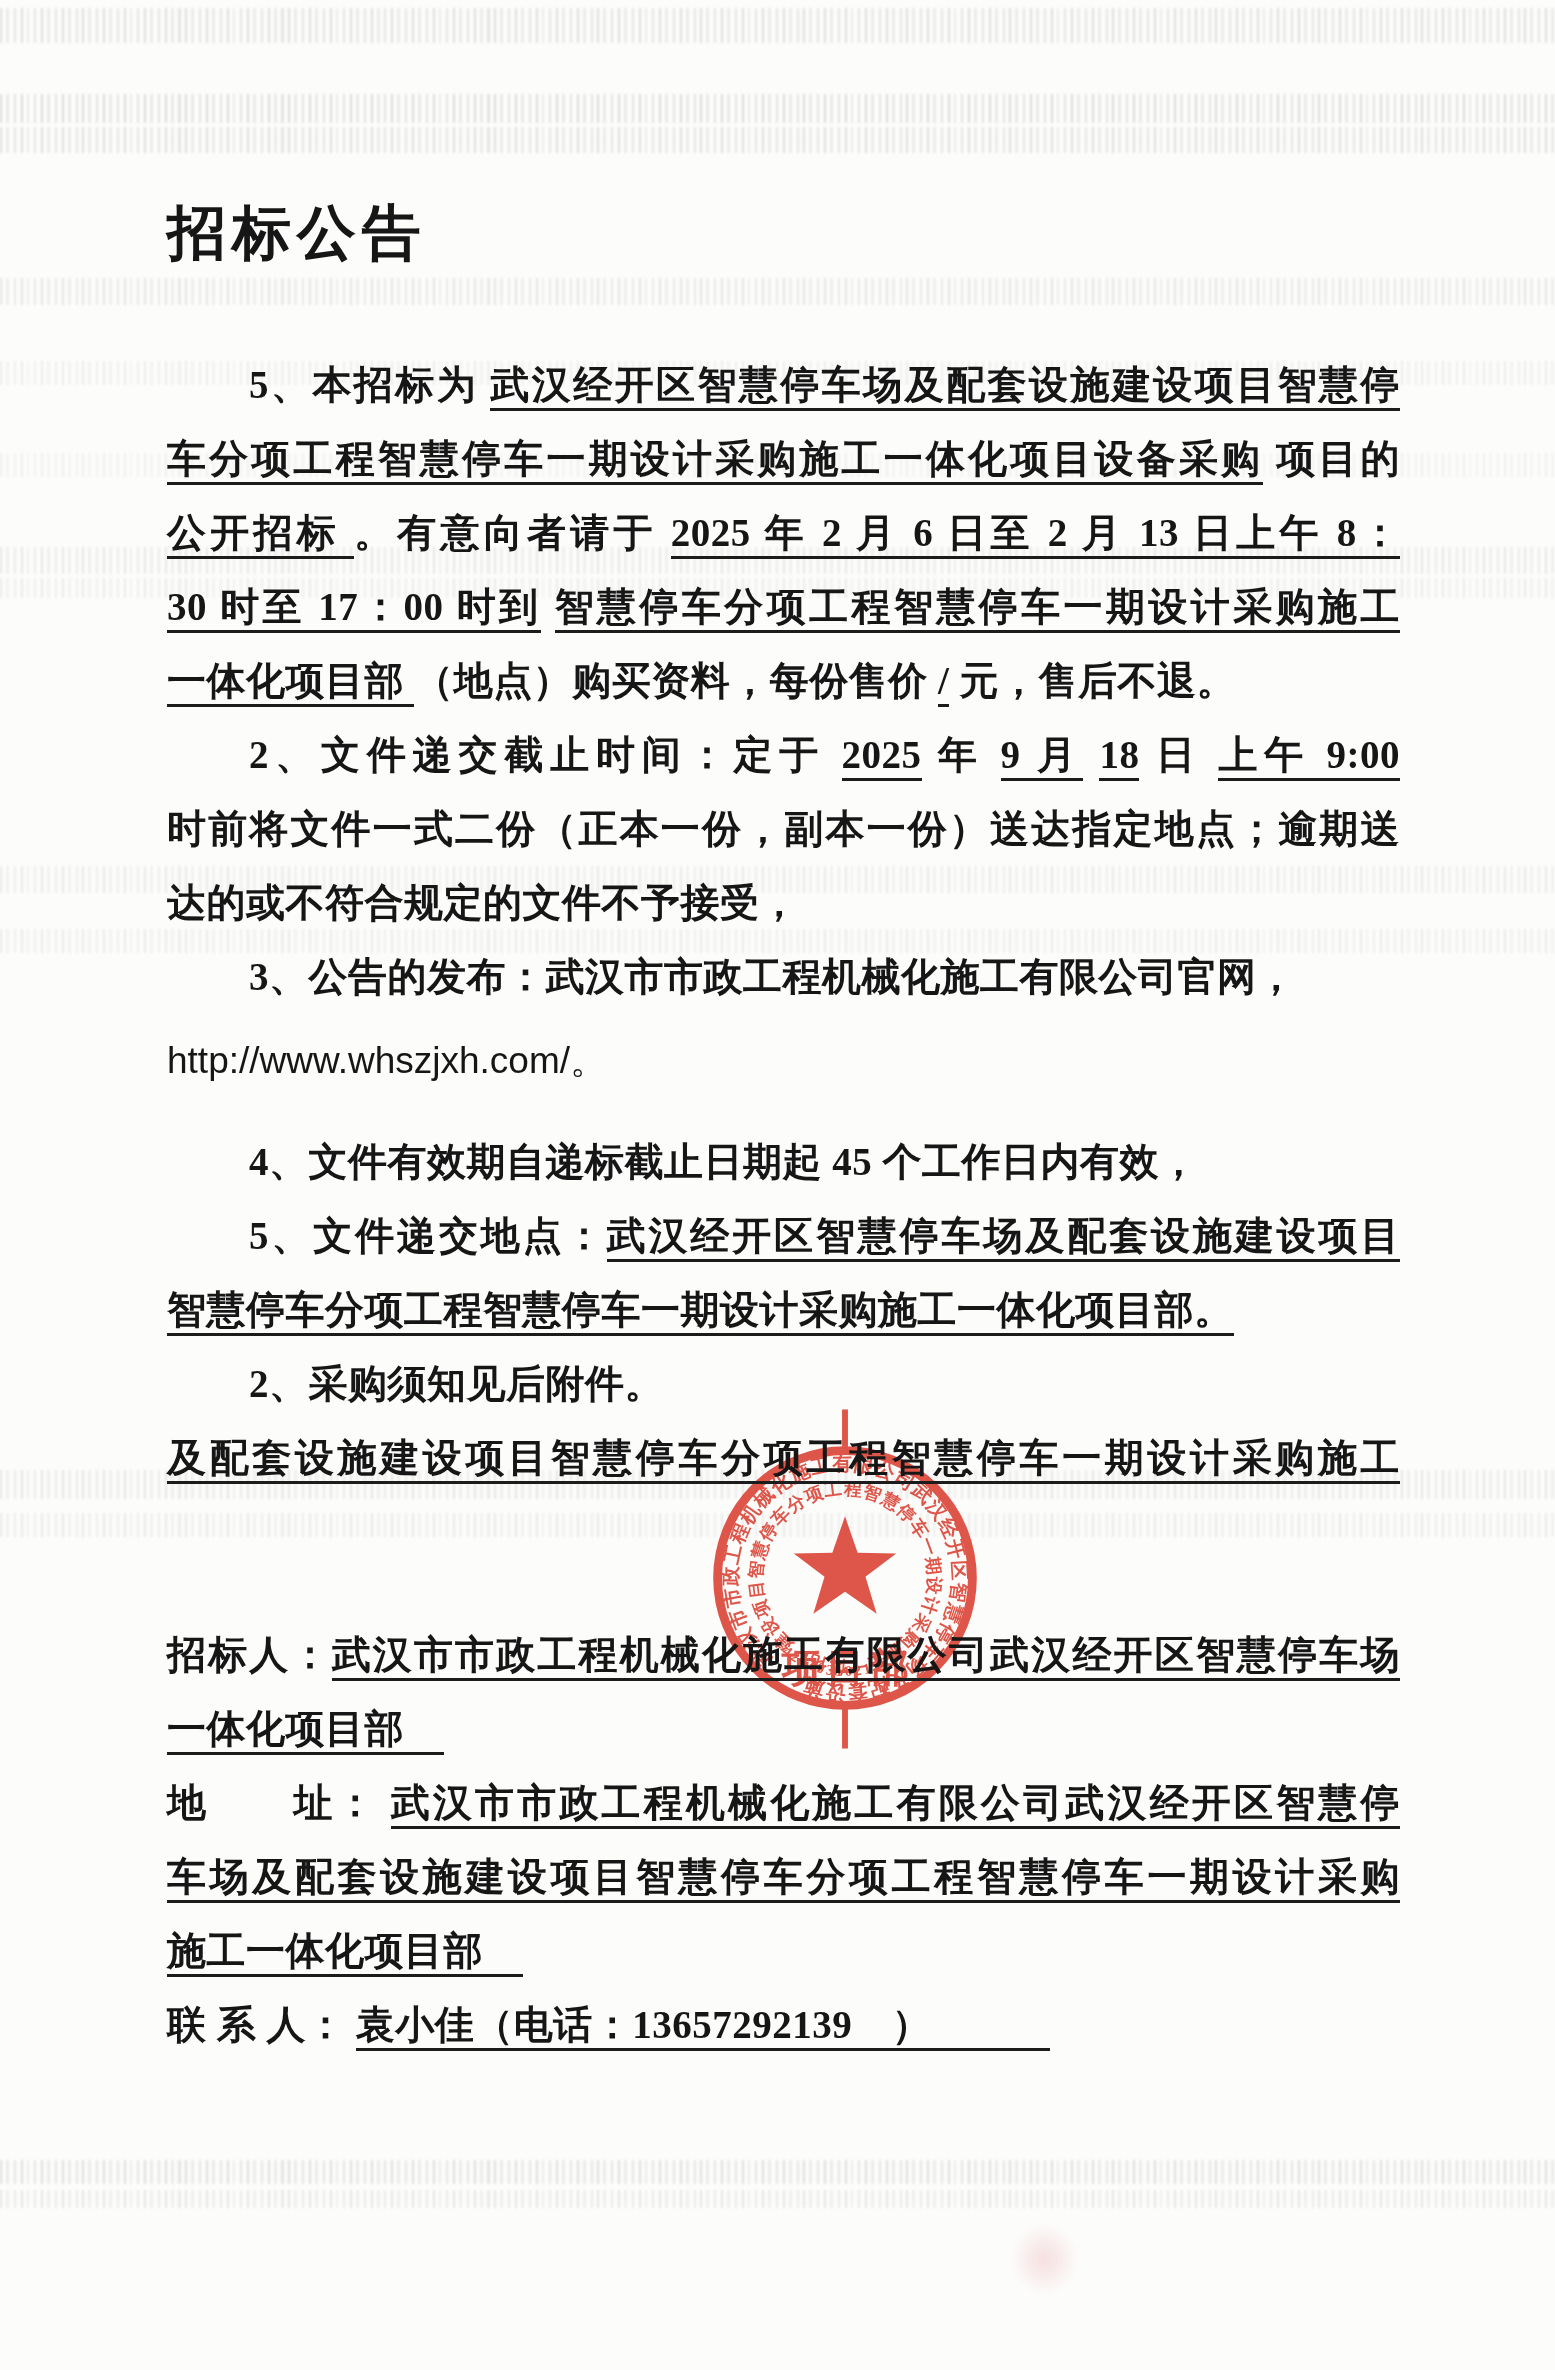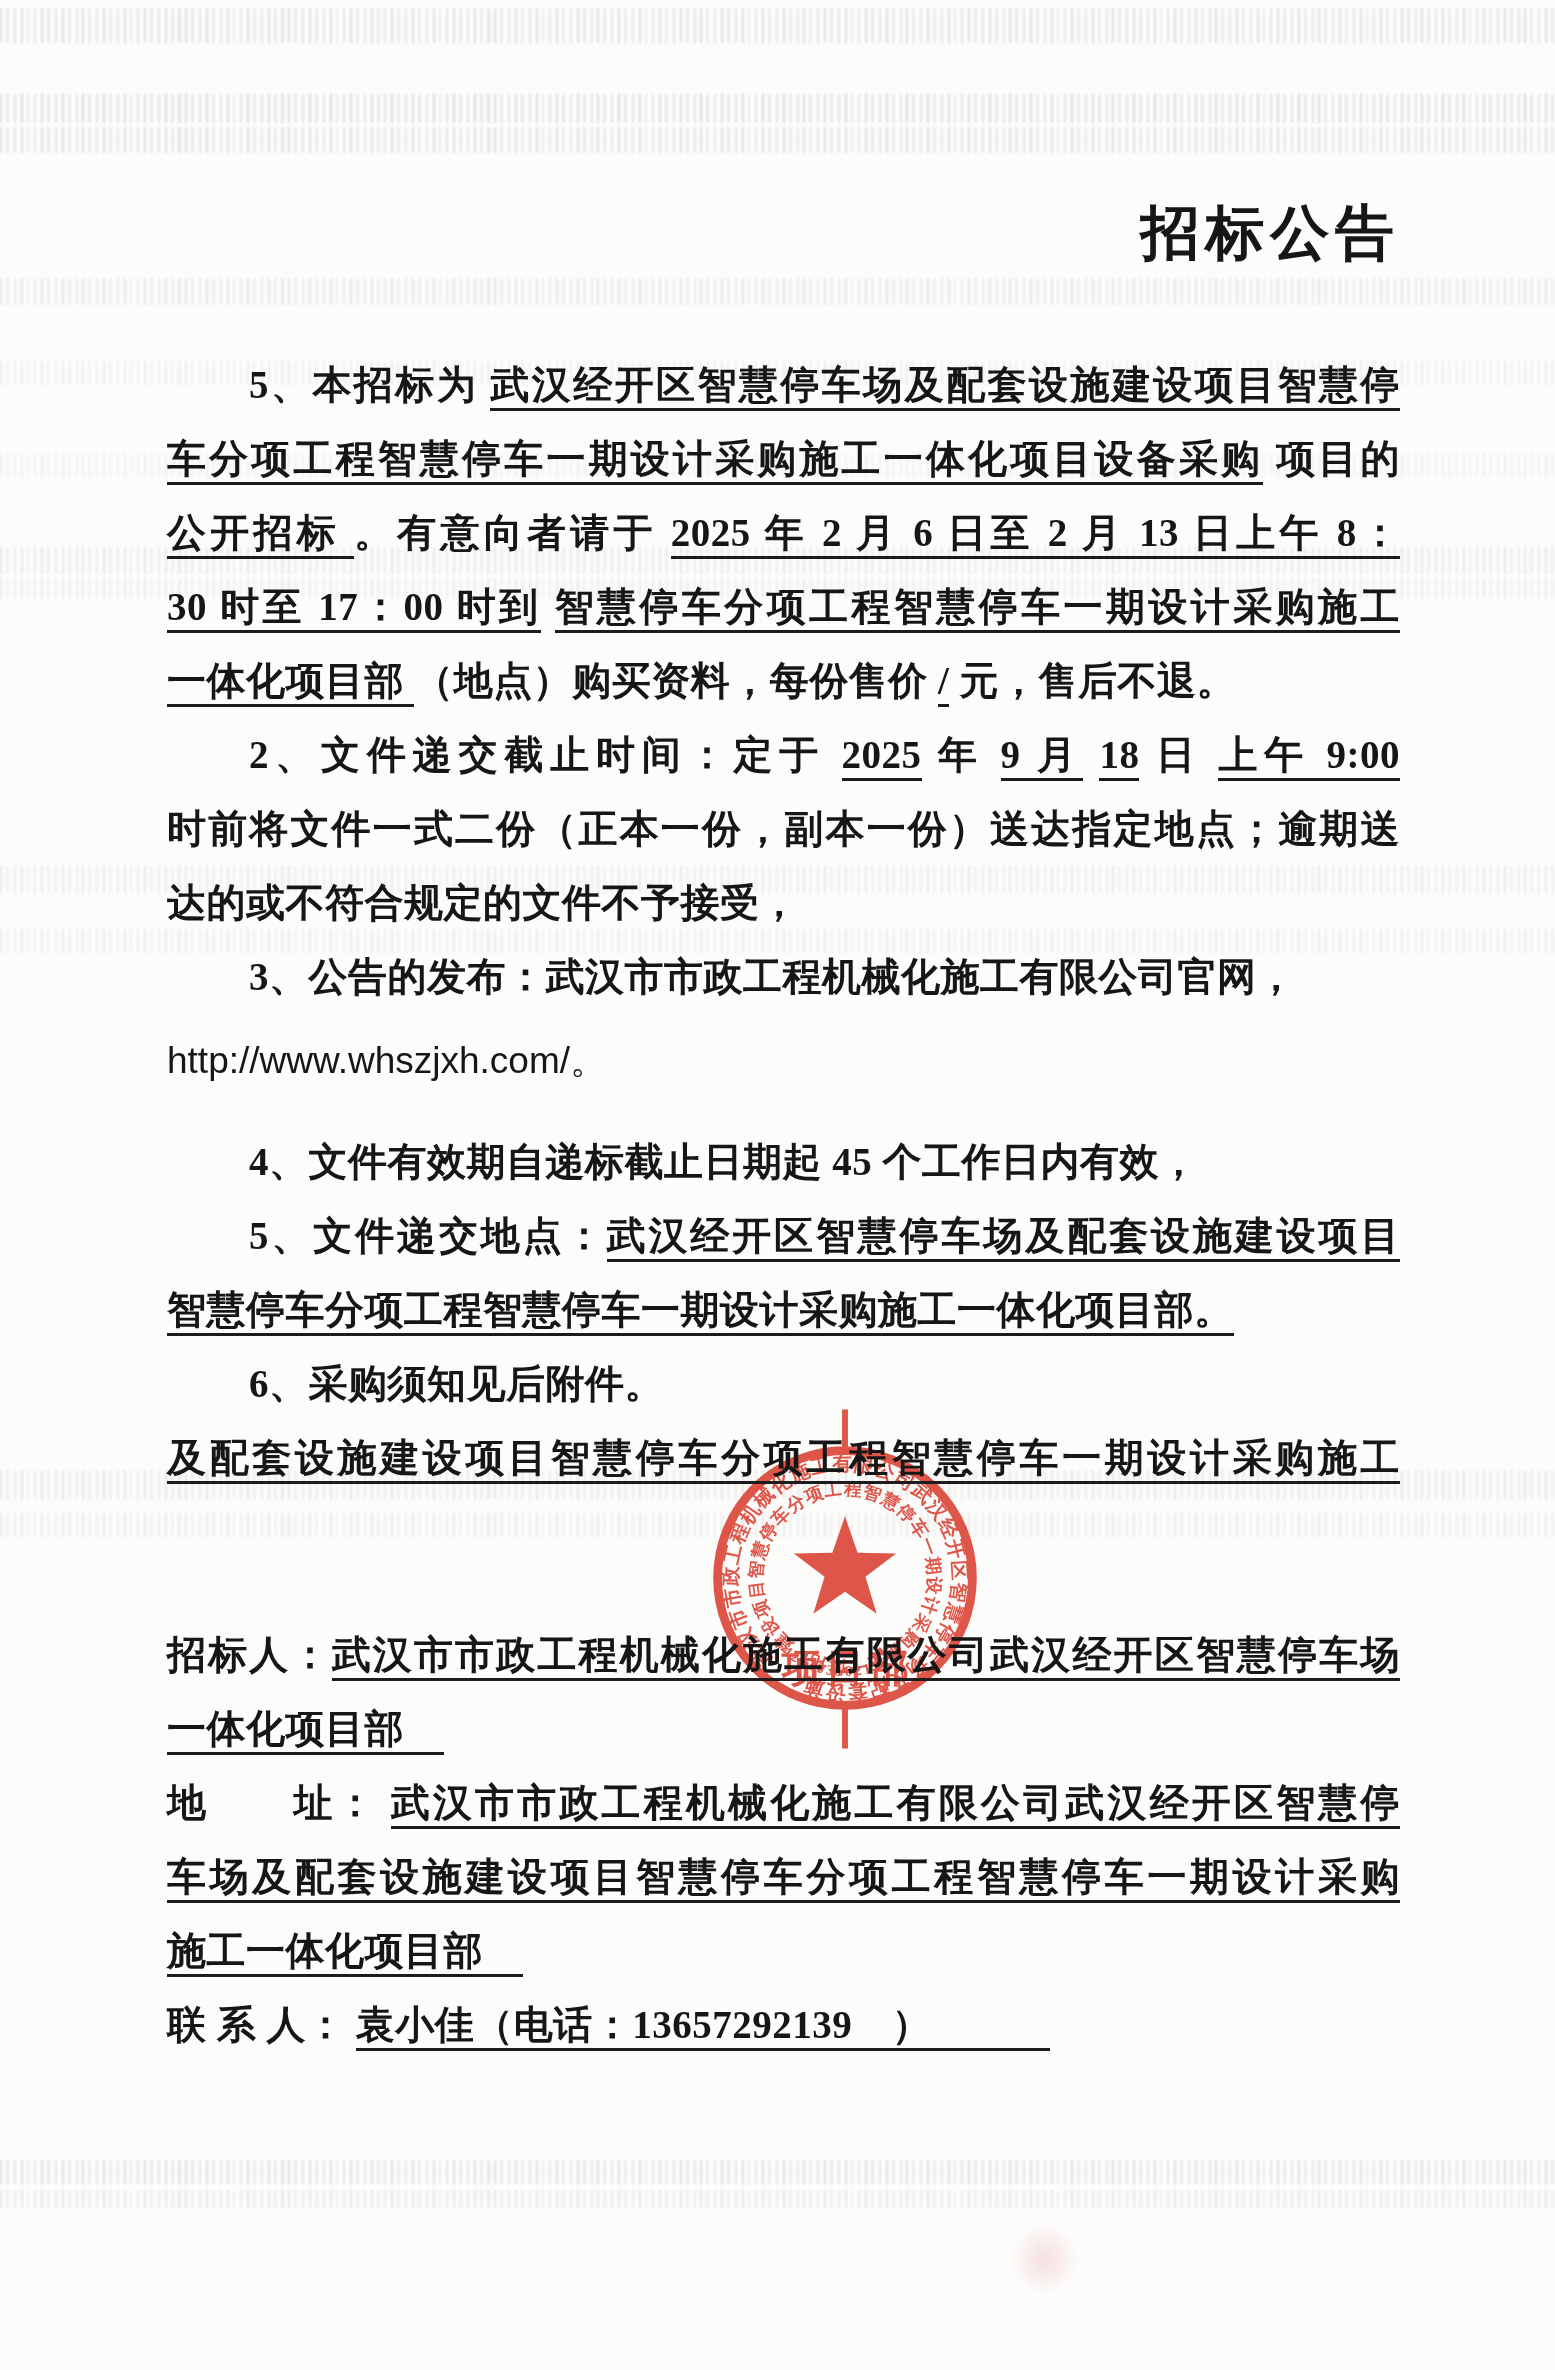--- a/index.html
+++ b/index.html
@@ -23,21 +23,21 @@
     background:radial-gradient(closest-side, rgba(233,175,175,.38), rgba(233,175,175,0) 72%);
     filter:blur(2px);
   }
   
   .doc{
     position:relative;z-index:2;
     padding:189px 155px 0 167px;
   }
   .title{
     font-size:59px;line-height:88px;font-weight:700;
-    text-align:right;letter-spacing:5.9px;
+    text-align:left;letter-spacing:5.9px;
   }
   .body-lines{margin-top:71px;}
   .line{
     font-size:39px;line-height:74px;font-weight:600;
     text-align:justify;letter-spacing:0.5px;
   }
   .line.fill{text-align-last:justify;}
   .line.indent{text-indent:82px;}
   .line.mono{
     font-family:Liberation Sans, sans-serif;
@@ -117,21 +117,21 @@
       <div class="line fill"><span class="u">30 时至 17：00 时到</span><span> </span><span class="u">智慧停车分项工程智慧停车一期设计采购施工</span></div>
       <div class="line"><span class="u">一体化项目部 </span><span>（地点）购买资料，每份售价 </span><span class="u">/</span><span> 元，售后不退。</span></div>
       <div class="line indent fill"><span>2、文件递交截止时间：定于 </span><span class="u">2025</span><span> 年 </span><span class="u">9 月</span><span> </span><span class="u">18</span><span>&nbsp;日 </span><span class="u">上午 9:00</span></div>
       <div class="line fill"><span>时前将文件一式二份（正本一份，副本一份）送达指定地点；逾期送</span></div>
       <div class="line"><span>达的或不符合规定的文件不予接受，</span></div>
       <div class="line indent"><span>3、公告的发布：武汉市市政工程机械化施工有限公司官网，</span></div>
       <div class="line mono" style="margin-top: 9.8px;"><span>http://www.whszjxh.com/。</span></div>
       <div class="line indent" style="margin-top: 27.4px;"><span>4、文件有效期自递标截止日期起 45 个工作日内有效，</span></div>
       <div class="line indent fill"><span>5、文件递交地点：</span><span class="u">武汉经开区智慧停车场及配套设施建设项目</span></div>
       <div class="line"><span class="u">智慧停车分项工程智慧停车一期设计采购施工一体化项目部。</span></div>
-      <div class="line indent"><span>6、采购须知见后附件。</span></div>
+      <div class="line indent"><span>2、采购须知见后附件。</span></div>
       <div class="line fill"><span class="u">及配套设施建设项目智慧停车分项工程智慧停车一期设计采购施工</span></div>
       <div class="line fill" style="margin-top: 123px;"><span>招标人：</span><span class="u">武汉市市政工程机械化施工有限公司武汉经开区智慧停车场</span></div>
       <div class="line"><span class="u">一体化项目部　</span></div>
       <div class="line fill"><span>地　　址： </span><span class="u">武汉市市政工程机械化施工有限公司武汉经开区智慧停</span></div>
       <div class="line fill"><span class="u">车场及配套设施建设项目智慧停车分项工程智慧停车一期设计采购</span></div>
       <div class="line"><span class="u">施工一体化项目部　</span></div>
       <div class="line"><span>联 系 人： </span><span class="u">袁小佳（电话：13657292139　）　　　</span></div>
     </div>
 </div>
 

